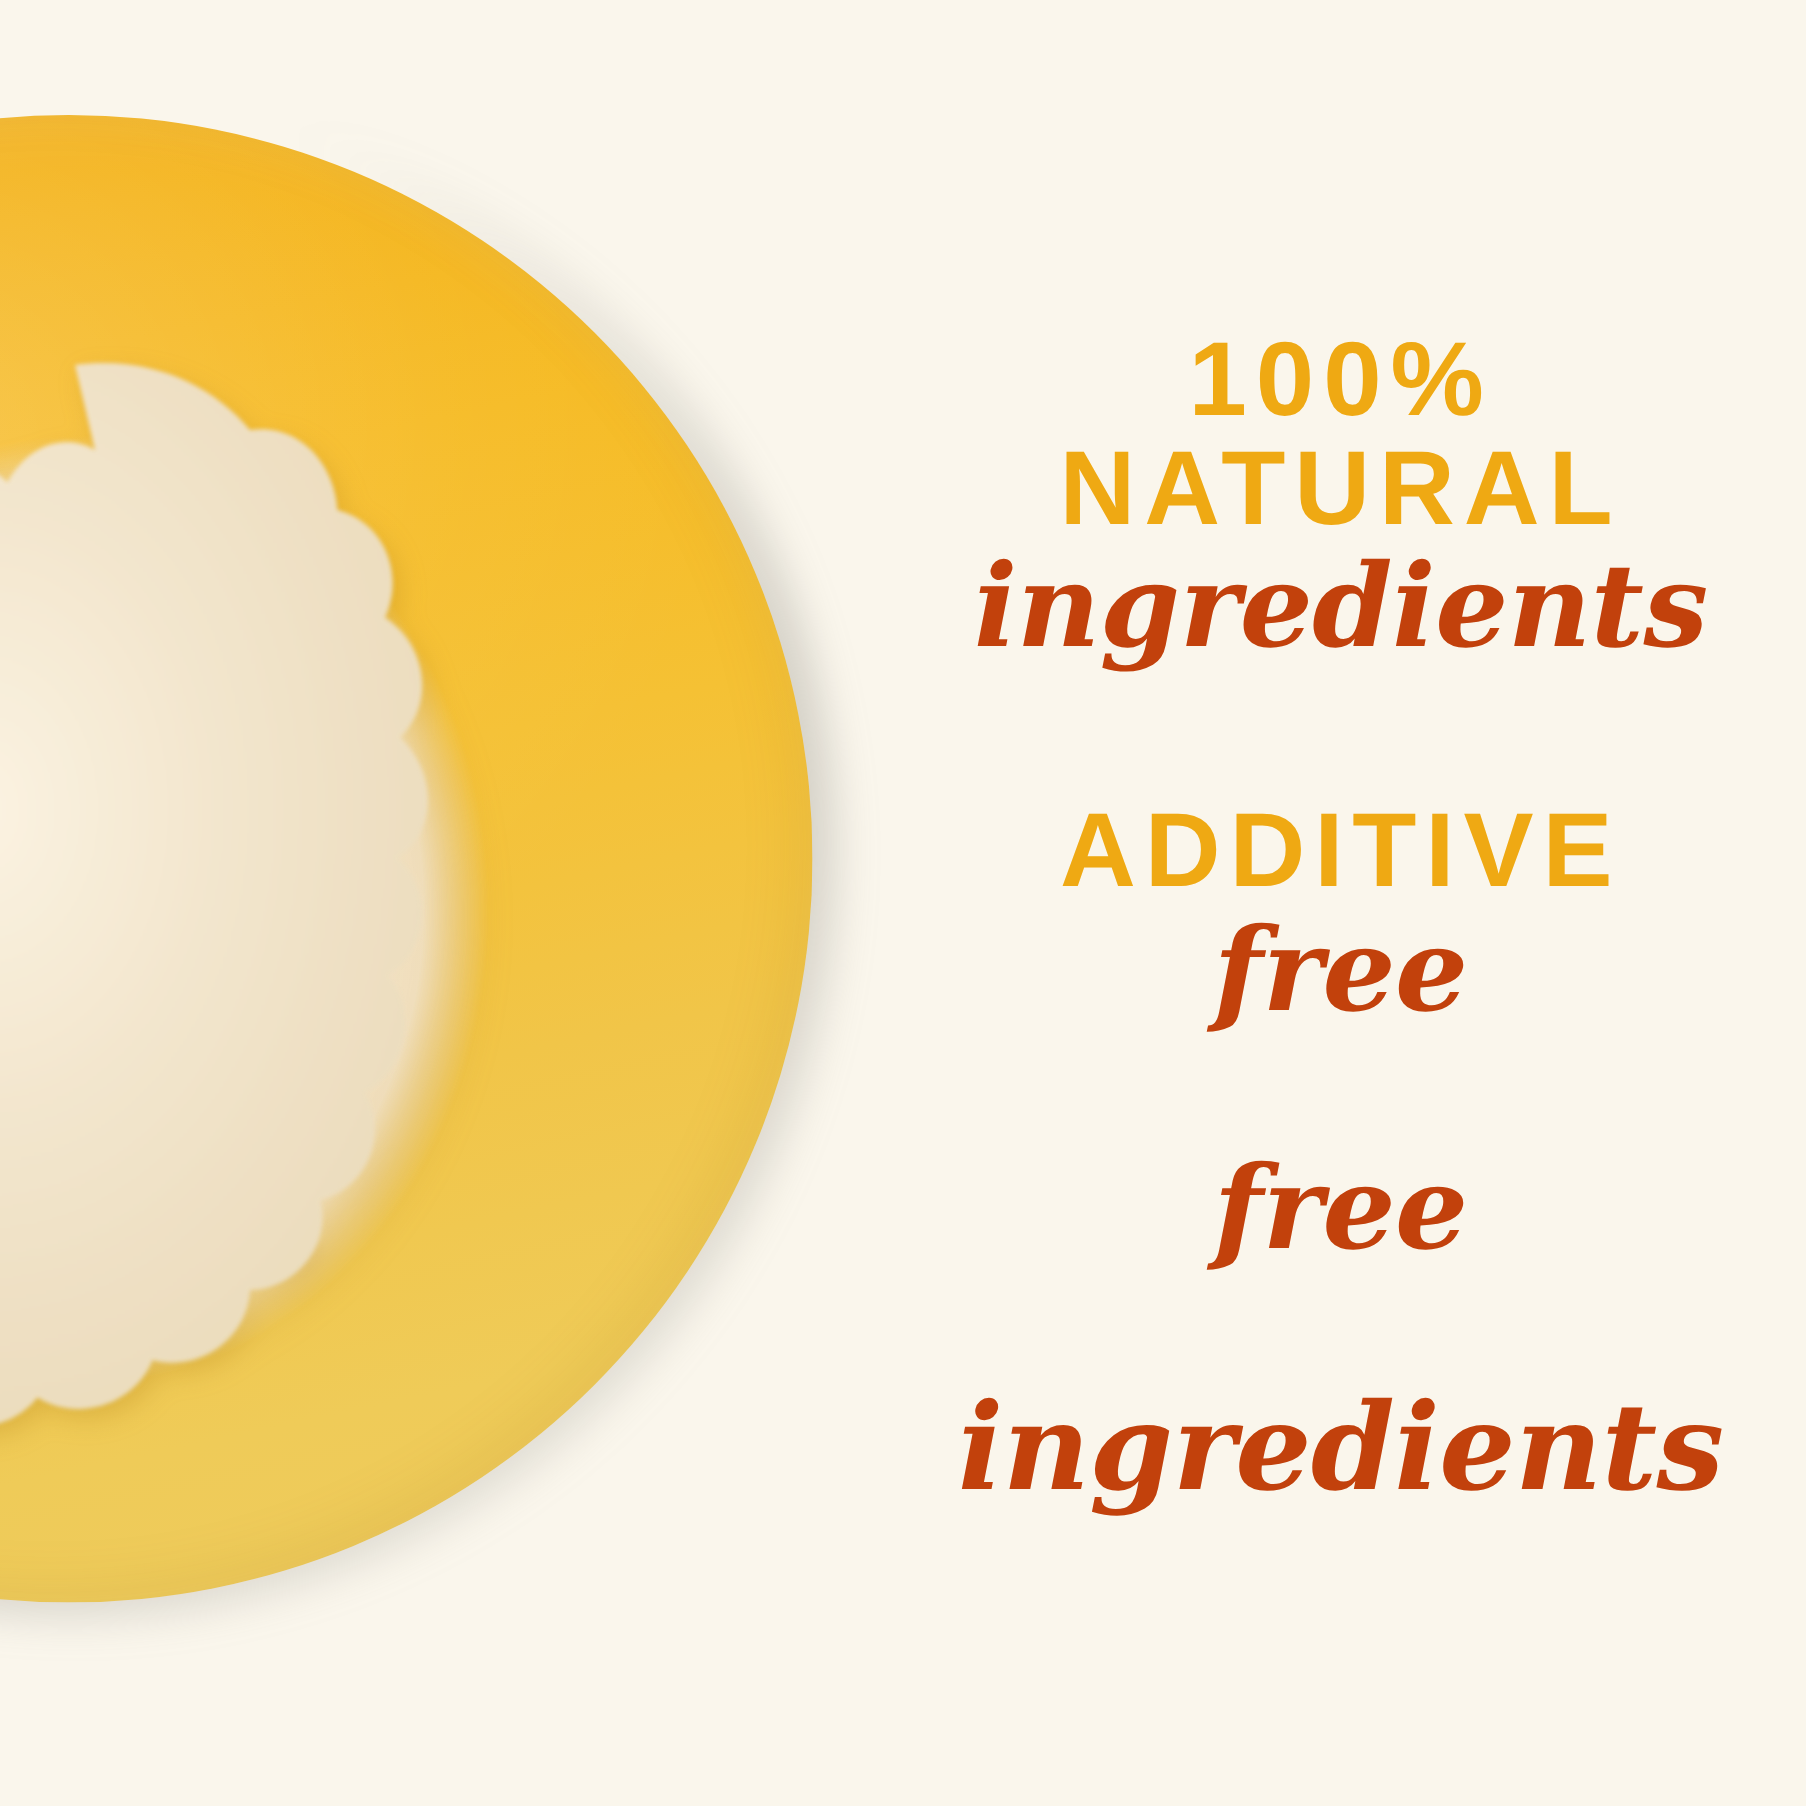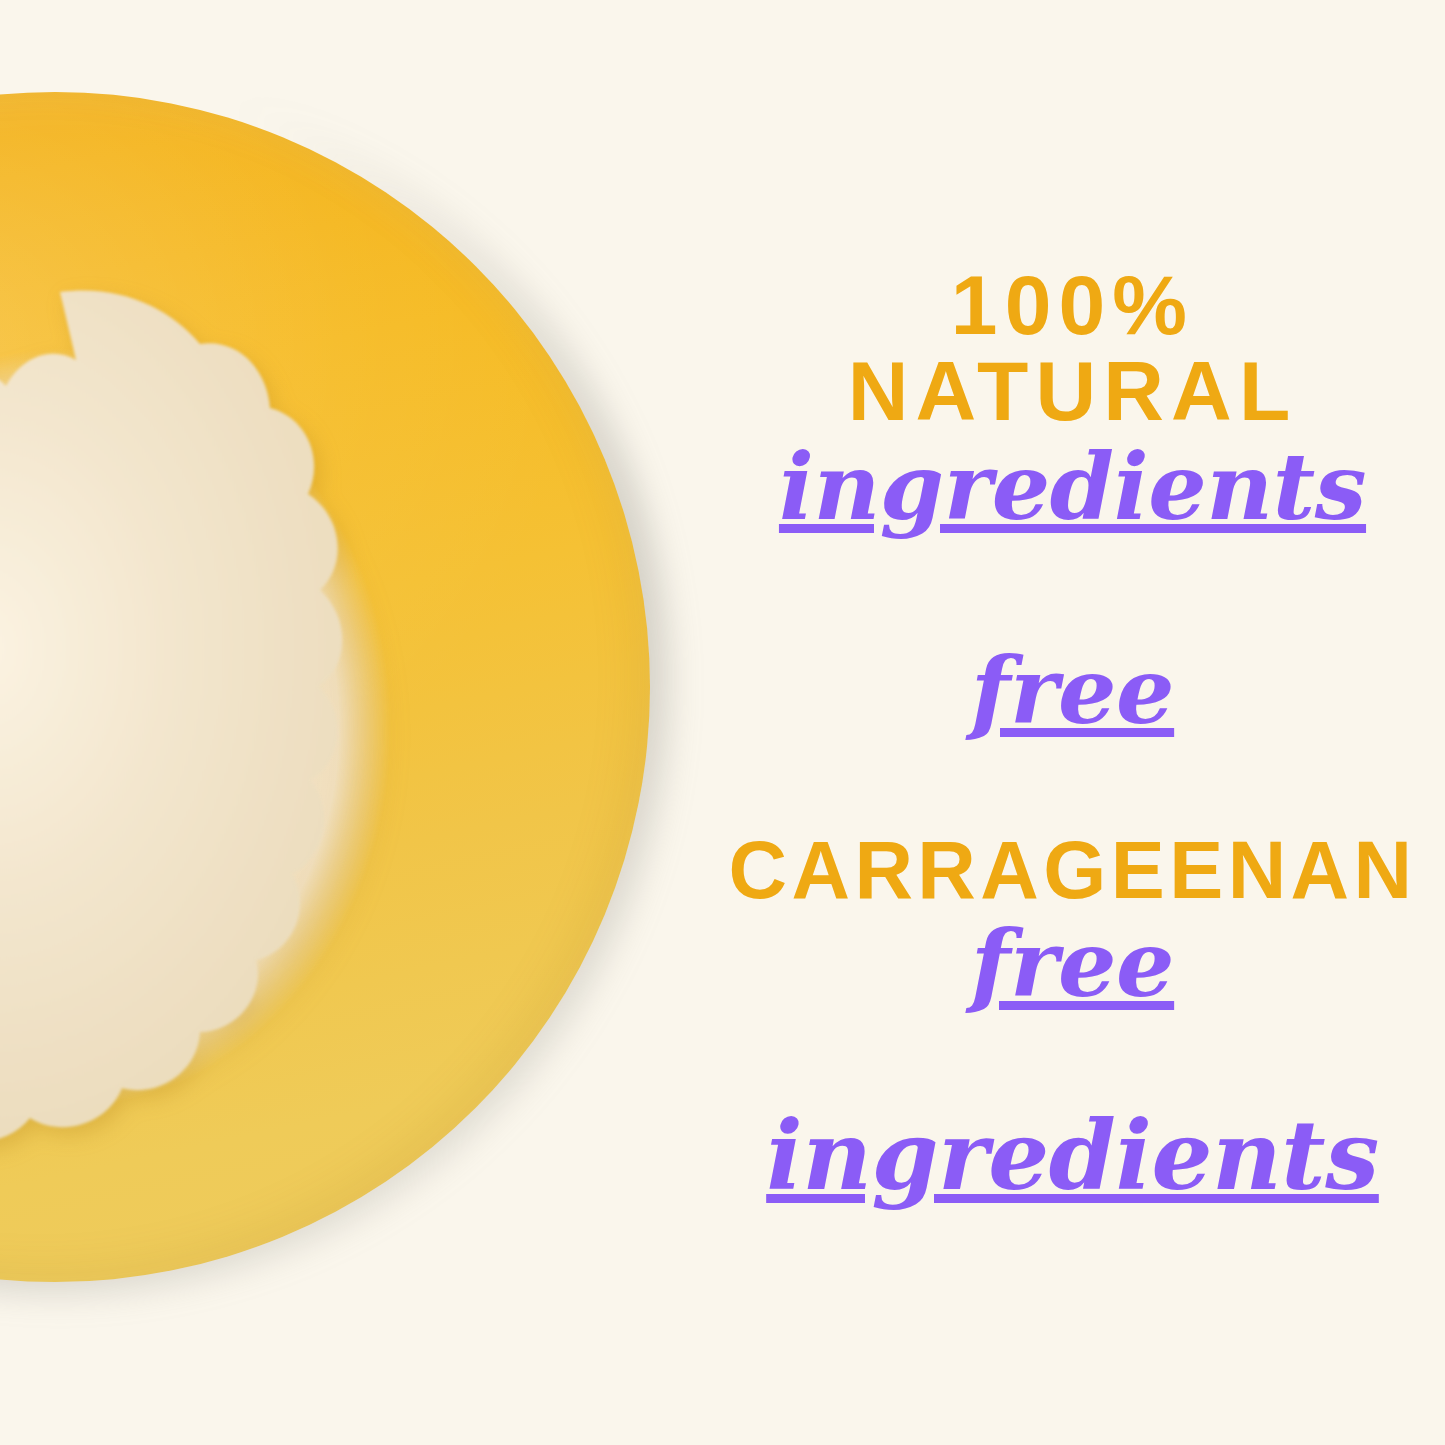--- a/index.html
+++ b/index.html
@@ -140,28 +140,27 @@
     letter-spacing:.085em;
     line-height:1.03;
     white-space:pre-line;
   }
   .h-100   {font-size:84px;margin-top:15px;}
   .h-std   {font-size:84px;}
   .h-carr  {font-size:81px; letter-spacing:.055em;}
 
   .script{
     display:block;
-    color:#8b5cf6;
+    color:#c2410c;
     font-family:"DejaVu Serif",serif;
     font-style:italic;
     font-weight:700;
     line-height:1.0;
     letter-spacing:-.005em;
     margin-top:6px;
-    text-decoration:underline;
   }
   .s-big  {font-size:92px;}
   .s-free {font-size:92px;}
   .s-ing2 {font-size:96px;}
 </style>
 </head>
 <body>
 
 <div id="stage">
 
@@ -220,25 +219,25 @@
 
   <div class="claims">
 
     <div class="claim claim-1">
       <span class="head h-100">100%
 NATURAL</span>
       <span class="script s-big">ingredients</span>
     </div>
 
     <div class="claim claim-2">
+      <span class="head h-std">ADDITIVE</span>
       <span class="script s-free">free</span>
     </div>
 
     <div class="claim claim-3">
-      <span class="head h-carr">CARRAGEENAN</span>
       <span class="script s-free">free</span>
     </div>
 
     <div class="claim claim-4">
       <span class="script s-ing2">ingredients</span>
     </div>
 
   </div>
 </div>
 

